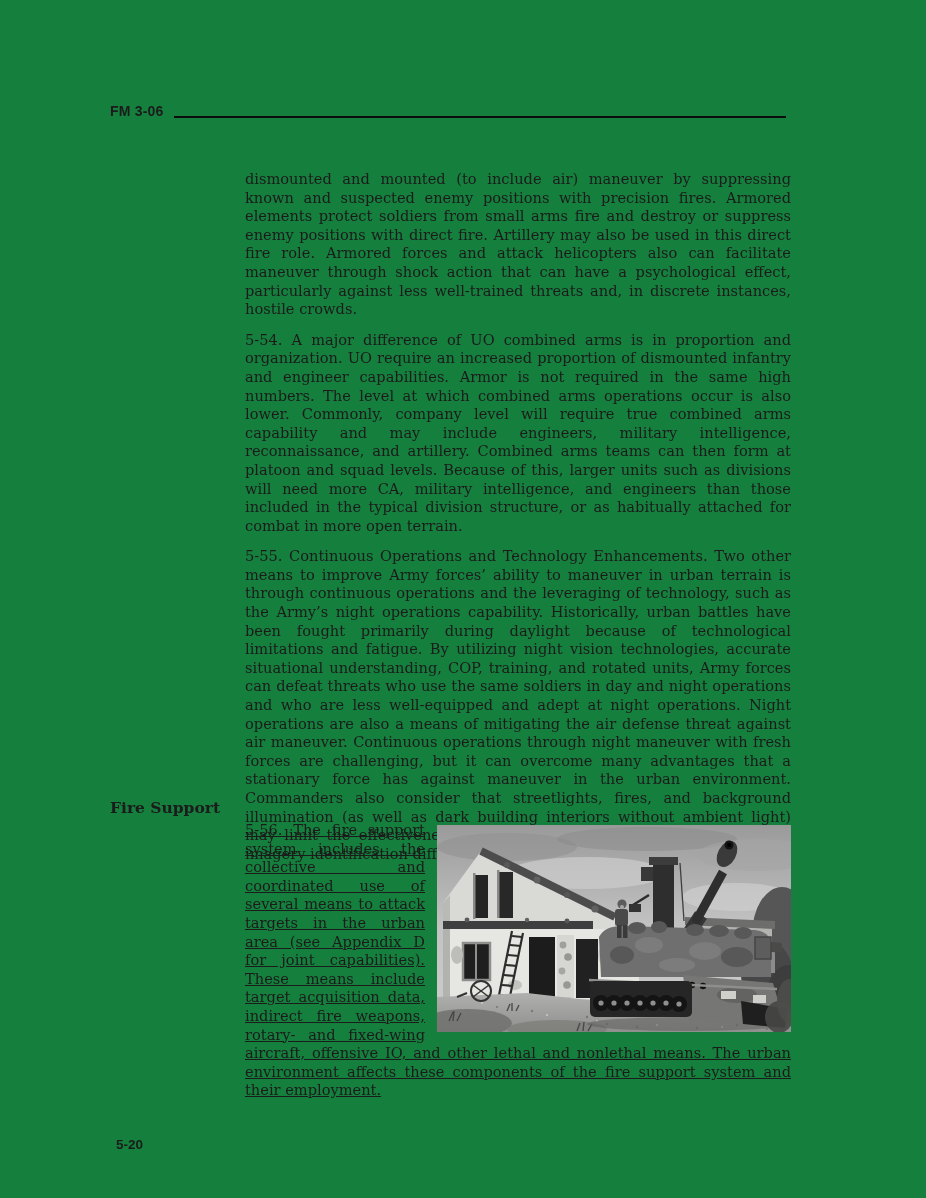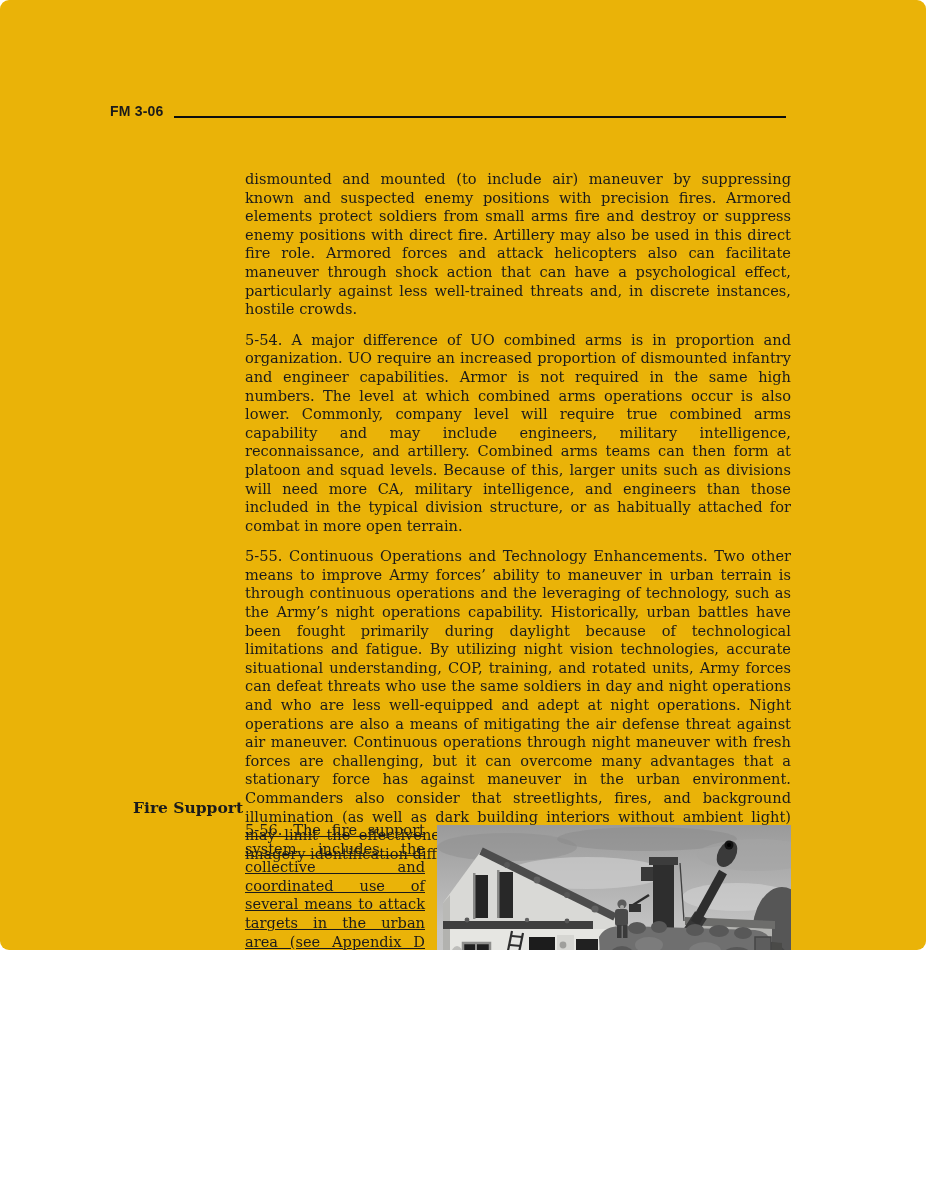--- a/index.html
+++ b/index.html
@@ -1,34 +1,34 @@
 <!DOCTYPE html>
 <html><head>
 <meta charset="utf-8">
 <style>
   html,body { margin:0; padding:0; background:#ffffff; }
   .page {
-    position:relative; width:926px; height:950px; margin:0 auto;
-    background:#eab308; color:#1b1b1b; overflow:hidden;border-radius:9px;
+    position:relative; width:926px; height:1198px; margin:0 auto;
+    background:#15803d; color:#1b1b1b; overflow:hidden;
   }
   
   .hdr { position:absolute; left:110px; top:103px; right:140px;
          display:flex; align-items:flex-end; }
   .hdr-code { font:bold 14px/17px "Liberation Sans", sans-serif;
               letter-spacing:.2px; white-space:nowrap; }
   .hdr-rule { flex:1; margin-left:10px; margin-bottom:2px;
               border-bottom:2px solid #0d0d0d; height:0; }
   
   .body-col { position:absolute; left:245px; top:170px; width:546px; }
   .para { font:14.6px/18.6px "DejaVu Serif", serif; text-align:justify;
           margin:0 0 12px 0; }
   .para b { font-weight:normal; }
   
   .section-h { position:absolute; left:110px; top:798px;
-               font:bold 15.5px/19px "DejaVu Serif", serif;margin-left:23px; }
+               font:bold 15.5px/19px "DejaVu Serif", serif; }
   
   .fs-block { position:absolute; left:245px; top:821px; width:546px;text-decoration:underline; }
   .photo { float:right; width:354px; height:207px; margin:4px 0 10px 12px;
            padding:0; }
   .photo svg { display:block; width:100%; height:100%; }
   
   .ftr { position:absolute; left:92px; top:1137px;
          font:bold 13.5px/16px "Liberation Sans", sans-serif;margin-left:24px; }
 </style>
 </head>

